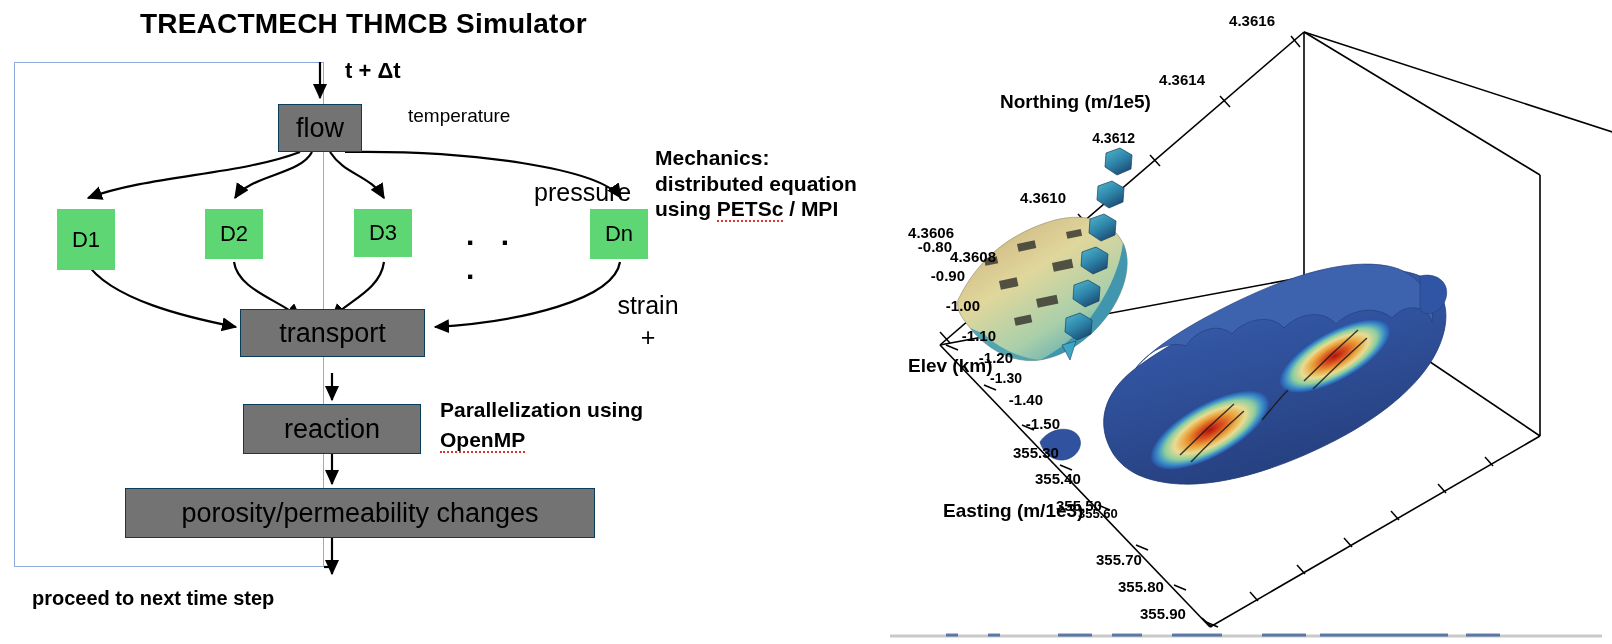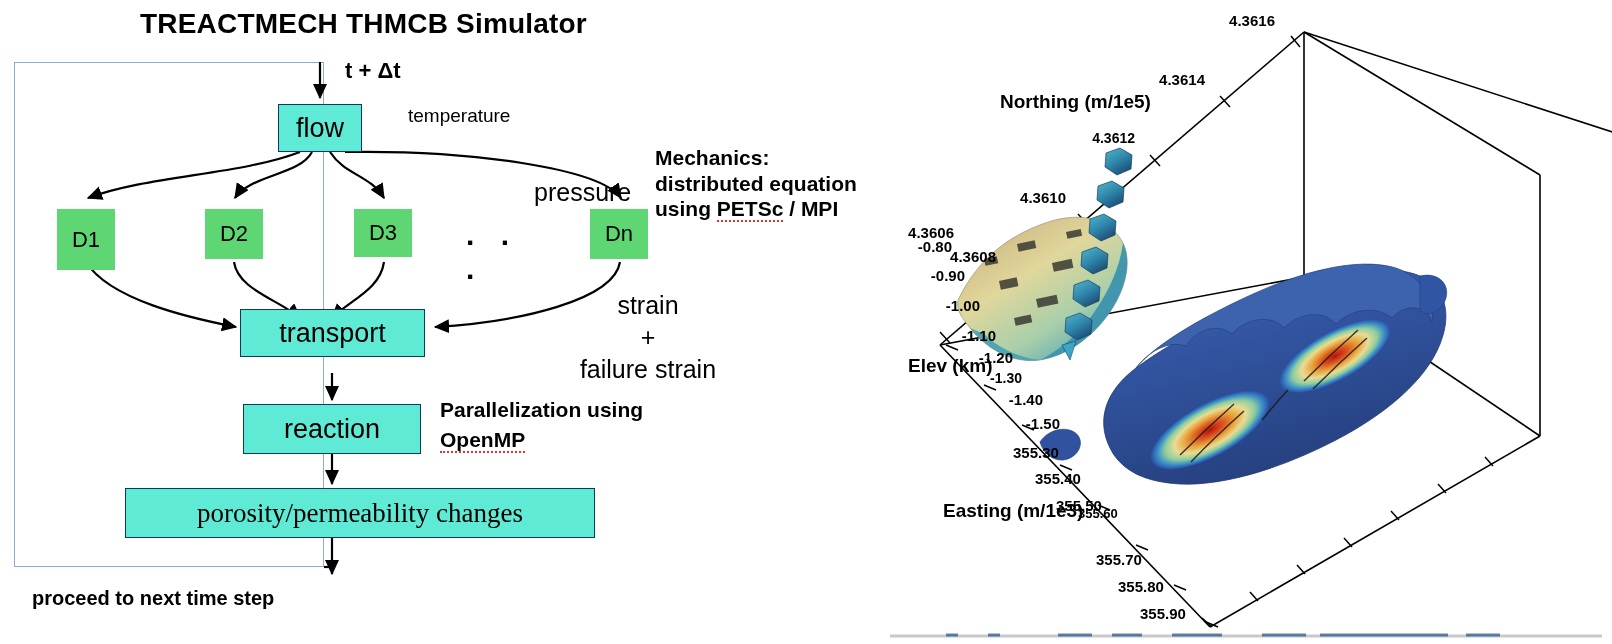--- a/index.html
+++ b/index.html
@@ -22,27 +22,27 @@
     position:absolute;left:14px;top:62px;width:310px;height:505px;
     border:1.5px solid #8faadc;background:transparent;box-sizing:border-box;
   }
 
   .node{
     position:absolute;box-sizing:border-box;
     display:flex;align-items:center;justify-content:center;
     font-family:"Liberation Sans",sans-serif;
     line-height:1;
   }
-  .blue{background:#5eead4;border:1.6px solid #0a3d5c;color:#000;}
+  .blue{background:#737373;border:1.6px solid #0a3d5c;color:#000;}
   .green{background:#5FD674;border:1.6px solid #5FD674;color:#000;}
 
   #n-flow{left:278px;top:104px;width:84px;height:48px;font-size:27px;}
   #n-transport{left:240px;top:309px;width:185px;height:48px;font-size:27px;}
   #n-reaction{left:243px;top:404px;width:178px;height:50px;font-size:27px;}
-  #n-poro{left:125px;top:488px;width:470px;height:50px;font-size:27px;font-family:Liberation Serif, serif;}
+  #n-poro{left:125px;top:488px;width:470px;height:50px;font-size:27px;}
 
   #n-d1{left:57px;top:209px;width:58px;height:61px;font-size:22px;}
   #n-d2{left:205px;top:209px;width:58px;height:50px;font-size:22px;}
   #n-d3{left:354px;top:209px;width:58px;height:48px;font-size:22px;}
   #n-dn{left:590px;top:209px;width:58px;height:50px;font-size:22px;}
 
   .dots{
     position:absolute;left:466px;top:218px;width:80px;
     font-size:30px;font-weight:bold;letter-spacing:9px;color:#000;
   }
@@ -131,21 +131,20 @@
 
     <div class="lbl" id="l-mech">
       <div>Mechanics:</div>
       <div>distributed equation</div>
       <div><span>using </span><span class="ul-red">PETSc</span><span> / MPI</span></div>
     </div>
 
     <div class="lbl" id="l-strain">
       <div>strain</div>
       <div>+</div>
-      <div>failure strain</div>
     </div>
 
     <div class="lbl" id="l-par">
       <div>Parallelization using</div>
       <div><span class="ul-red">OpenMP</span></div>
     </div>
 
     <div class="lbl" id="l-proceed">proceed to next time step</div>
   </div>
 

